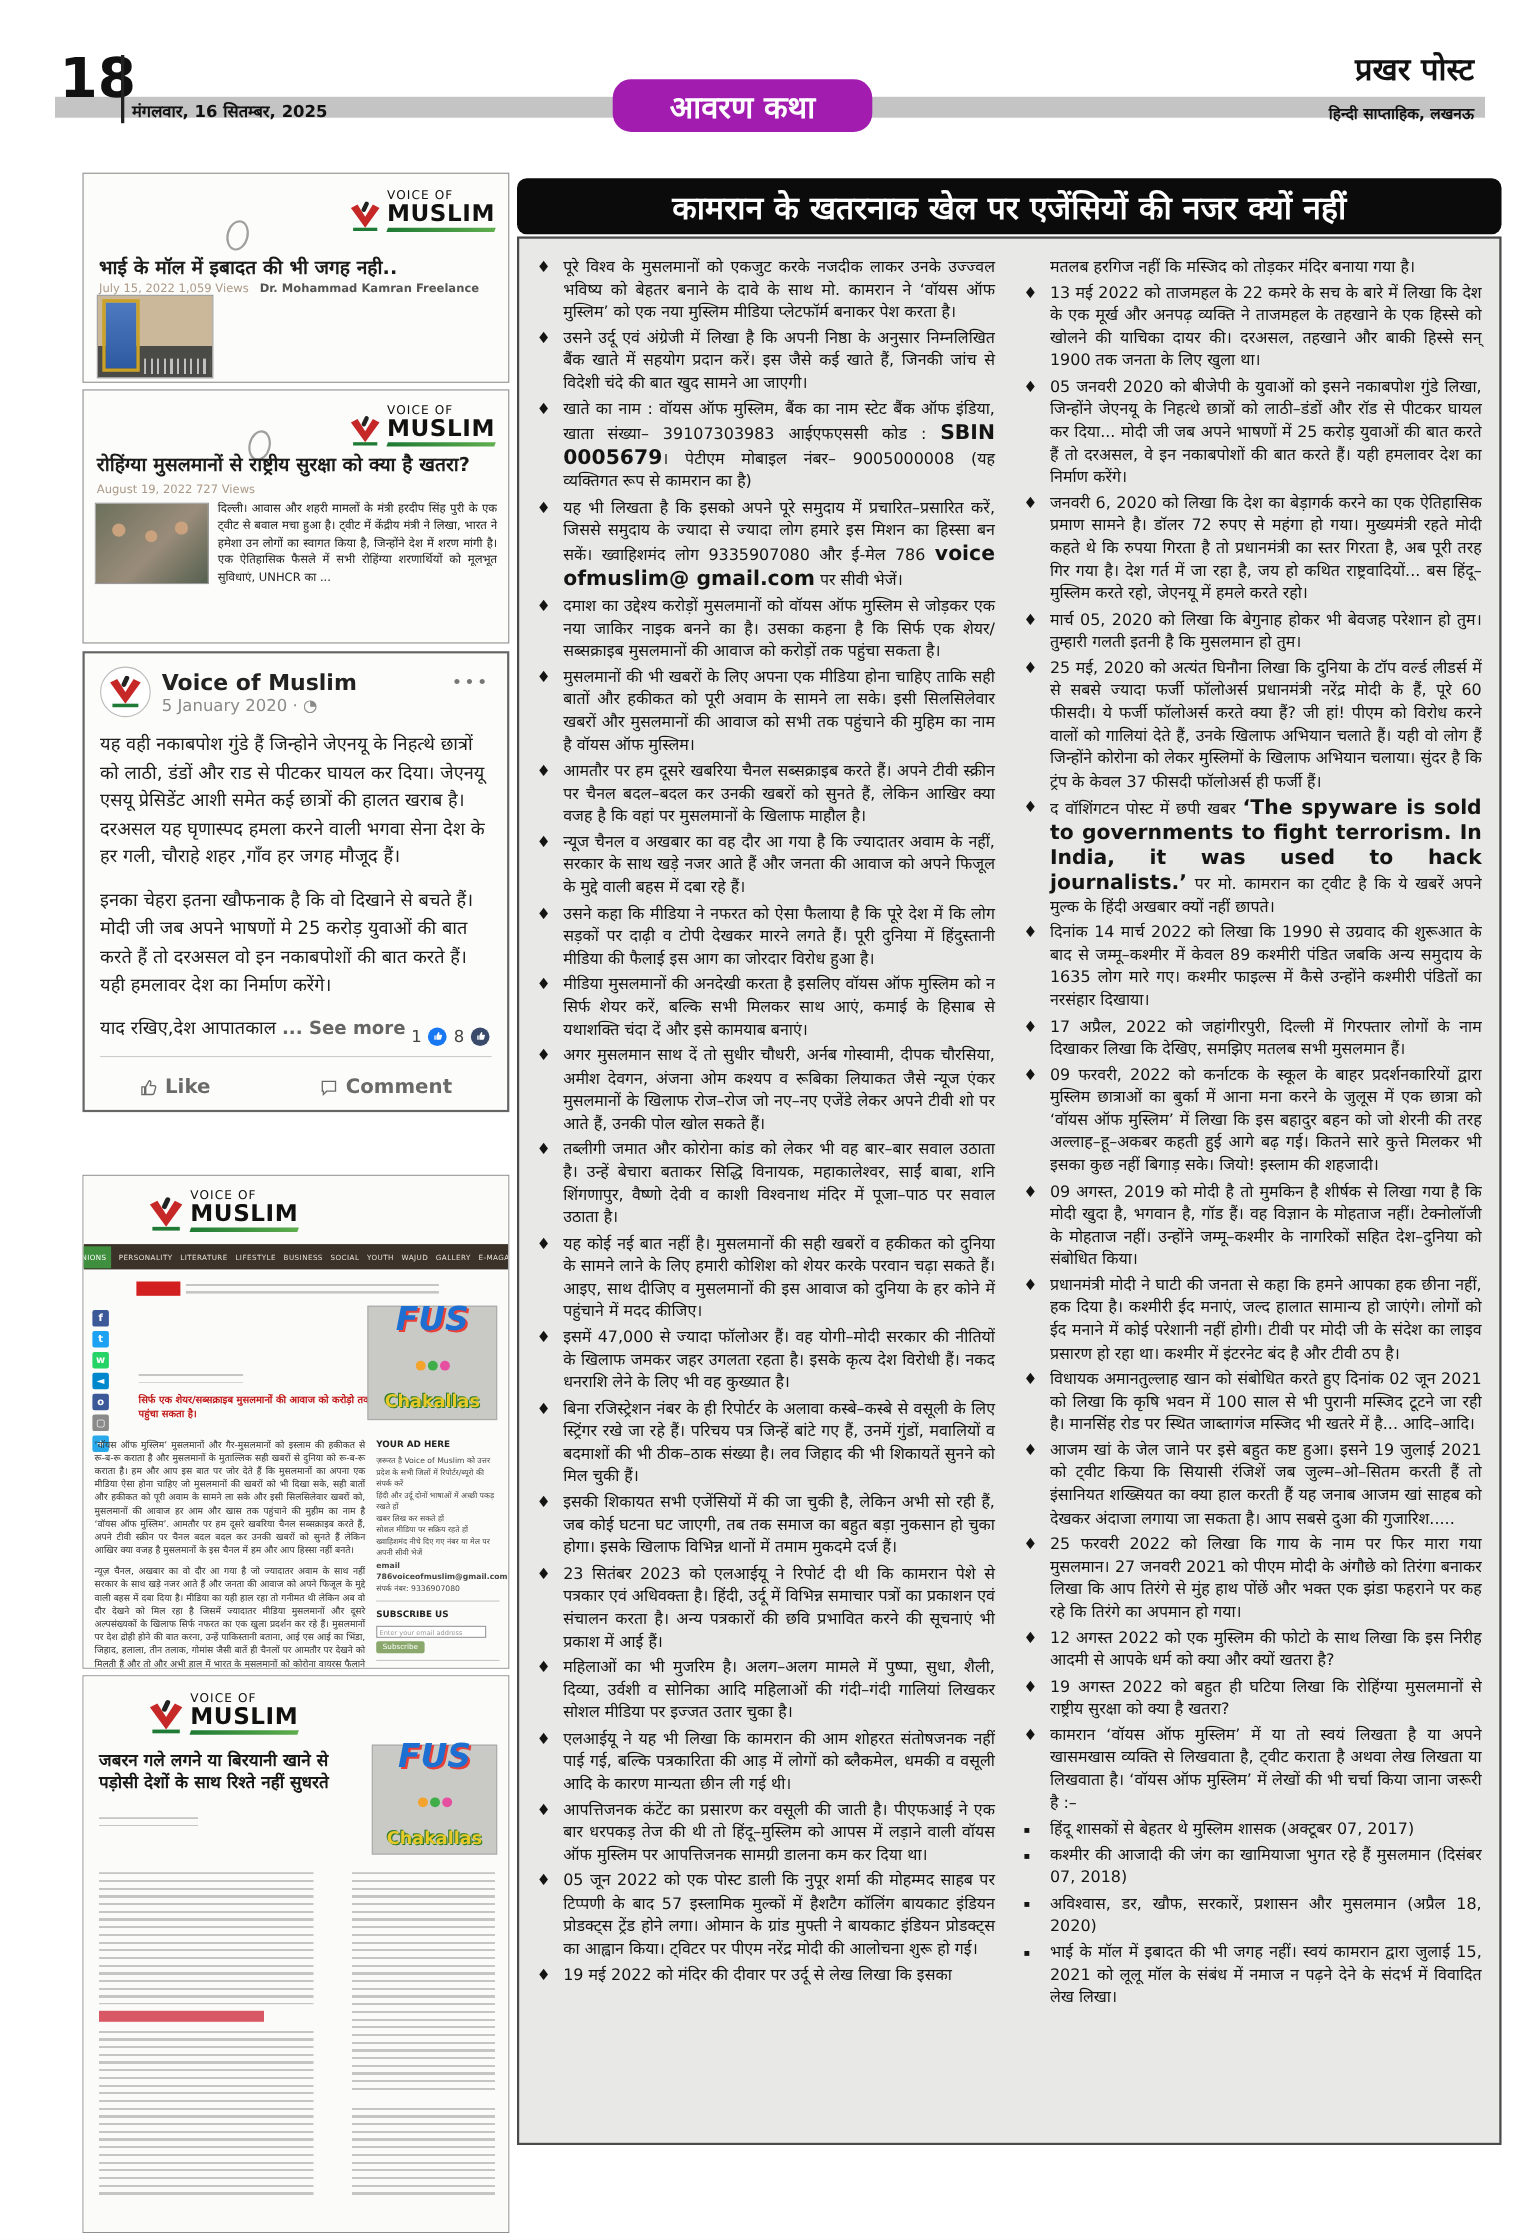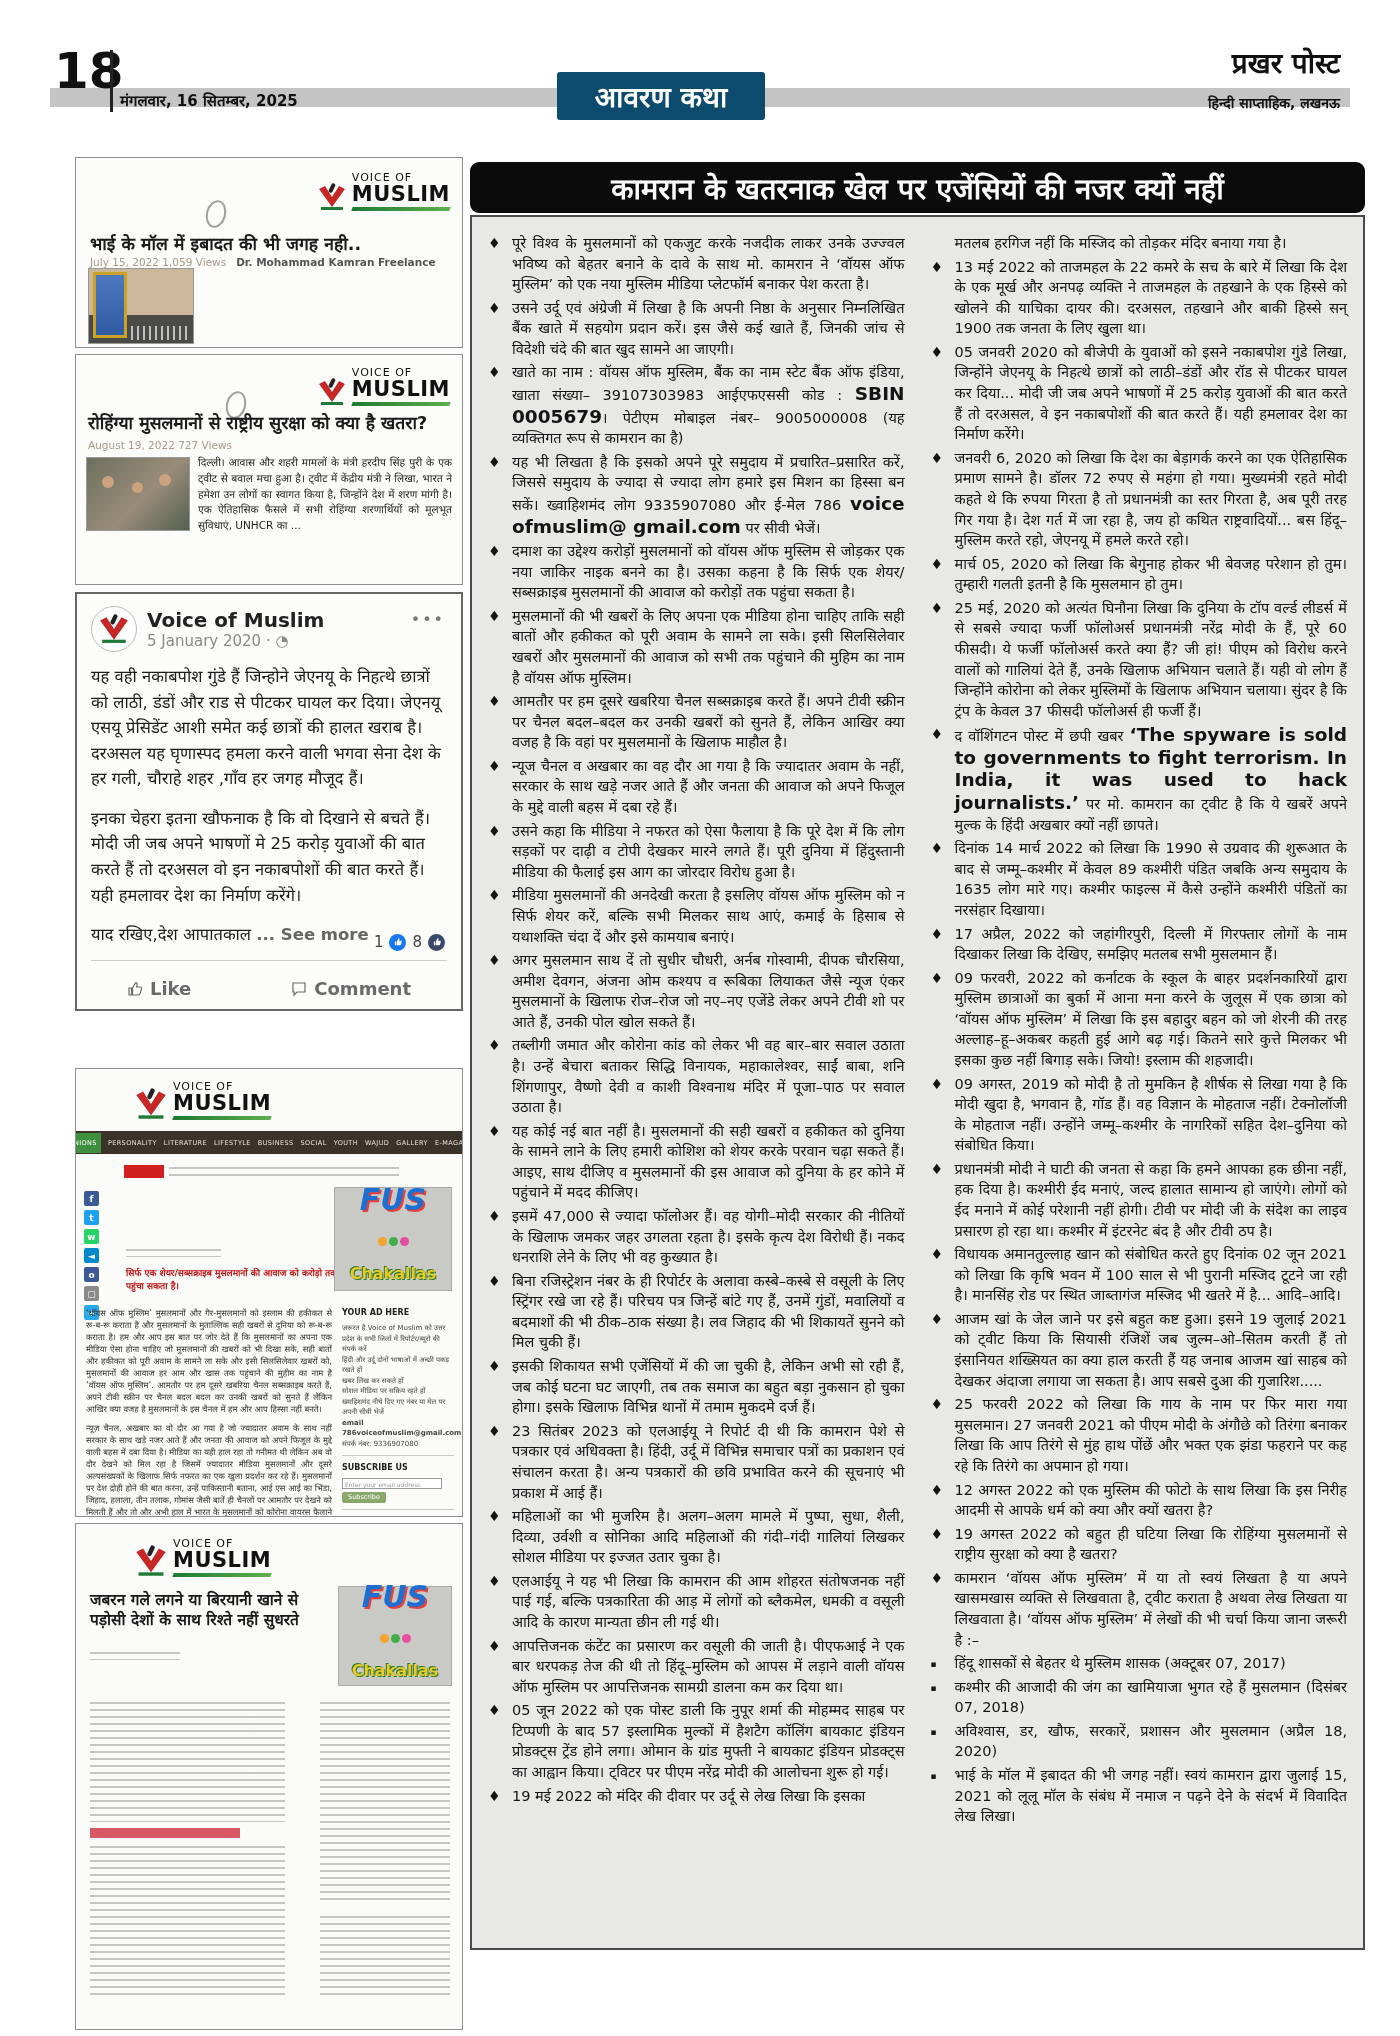--- a/index.html
+++ b/index.html
@@ -5,21 +5,21 @@
   html,body{margin:0;padding:0;background:#fff;}
   *{box-sizing:border-box;}
   body{font-family:"DejaVu Sans",sans-serif;color:#111;}
   #page{position:relative;width:1400px;height:2036px;background:#fff;overflow:hidden;}
 
   
   .band{position:absolute;top:88px;left:50px;right:50px;height:19px;background:#c4c4c4;}
   .pagenum{position:absolute;left:54px;top:46px;font-size:50px;font-weight:bold;line-height:1;}
   .pagenum-rule{position:absolute;left:110px;top:50px;width:3px;height:62px;background:#222;}
   .hdr-date{position:absolute;left:120px;top:90px;font-size:15px;font-weight:bold;}
-  .pill{position:absolute;left:557px;top:72px;width:208px;height:48px;background:#0c4a6e;border-radius:3px;color:#fff;display:flex;align-items:center;justify-content:center;font-size:28px;font-weight:bold;}
+  .pill{position:absolute;left:557px;top:72px;width:236px;height:48px;background:#a21caf;border-radius:17px;color:#fff;display:flex;align-items:center;justify-content:center;font-size:28px;font-weight:bold;}
   .masthead{position:absolute;top:50px;right:60px;font-size:28px;font-weight:bold;line-height:1;}
   .masthead-sub{position:absolute;top:93px;right:60px;font-size:14px;font-weight:bold;}
 
   
   .headline-bar{position:absolute;left:470px;top:162px;width:895px;height:51px;background:#0b0b0b;border-radius:9px;color:#fff;font-size:29px;font-weight:bold;display:flex;align-items:center;justify-content:center;}
   .graybox{position:absolute;left:470px;top:215px;width:895px;height:1735px;background:#e8e8e7;border:2px solid #4a4a4a;padding:16px 16px;display:flex;gap:26px;overflow:hidden;}
   .col{flex:1;font-size:14.5px;line-height:1.42;color:#141414;}
   .item{display:flex;margin:0 0 3px 0;}
   .bullet{width:24px;flex:0 0 24px;font-size:14px;padding-top:1px;}
   .bullet.sq{font-size:9px;padding-top:5px;}

